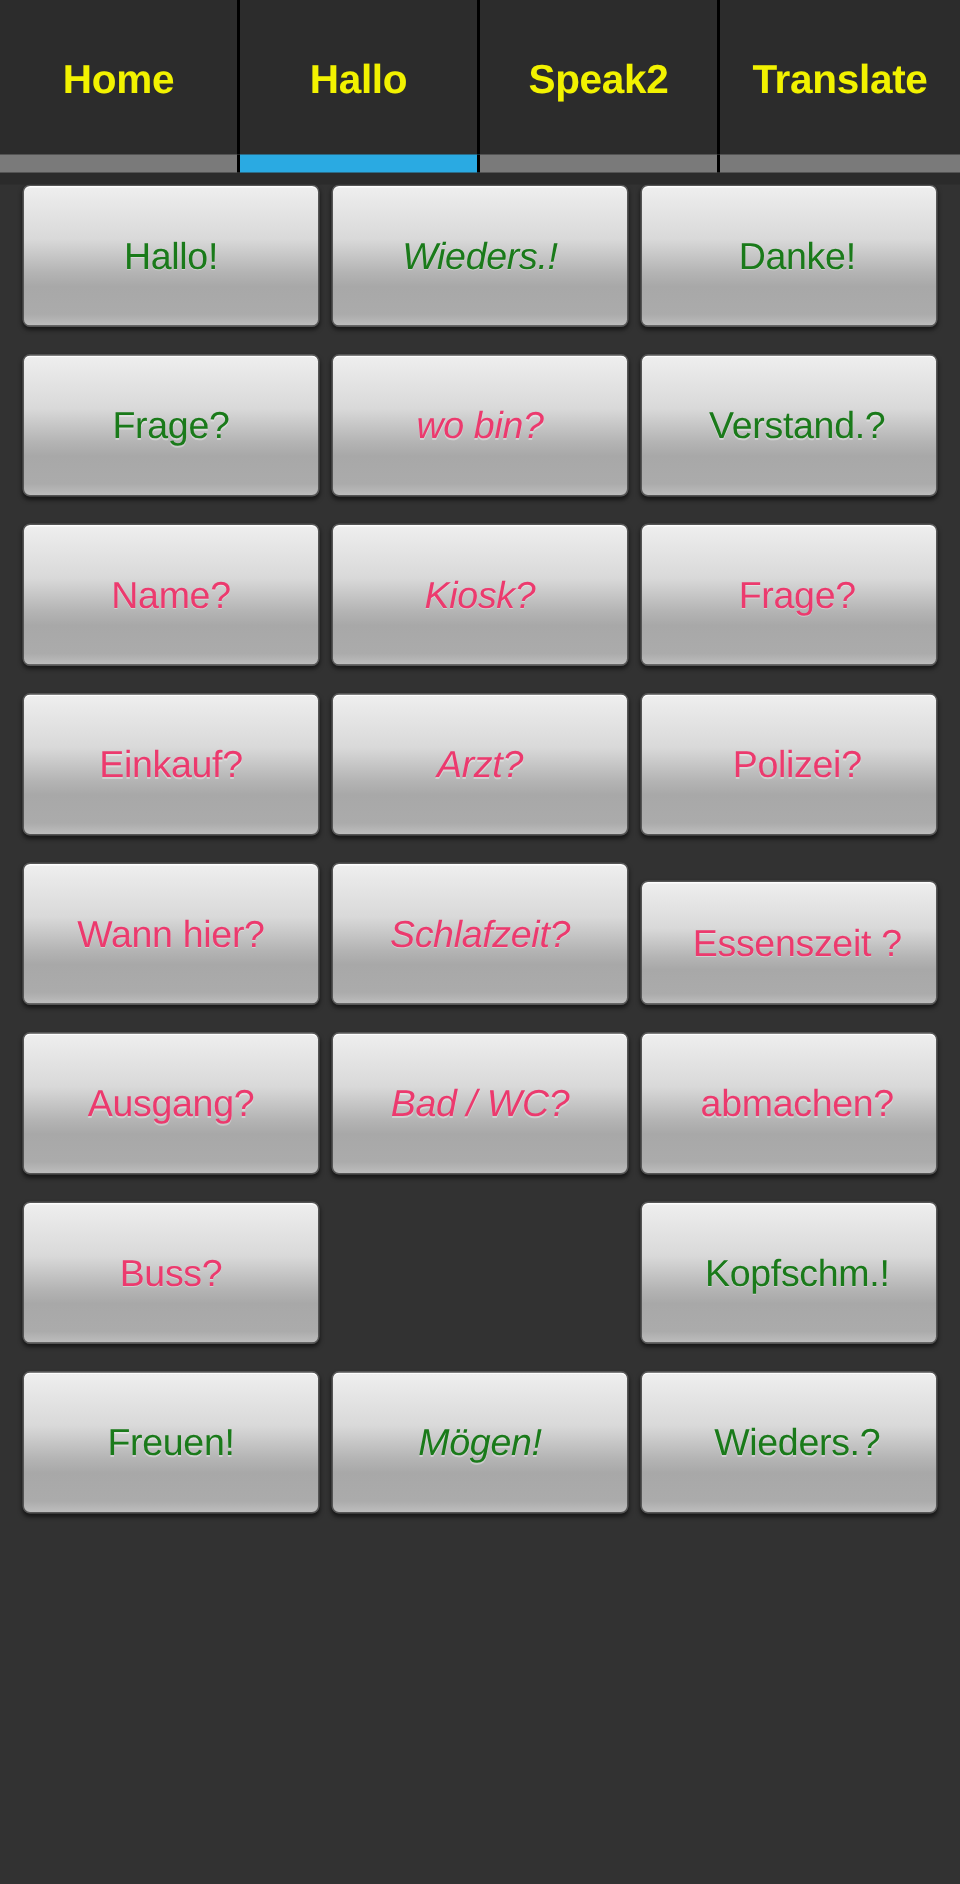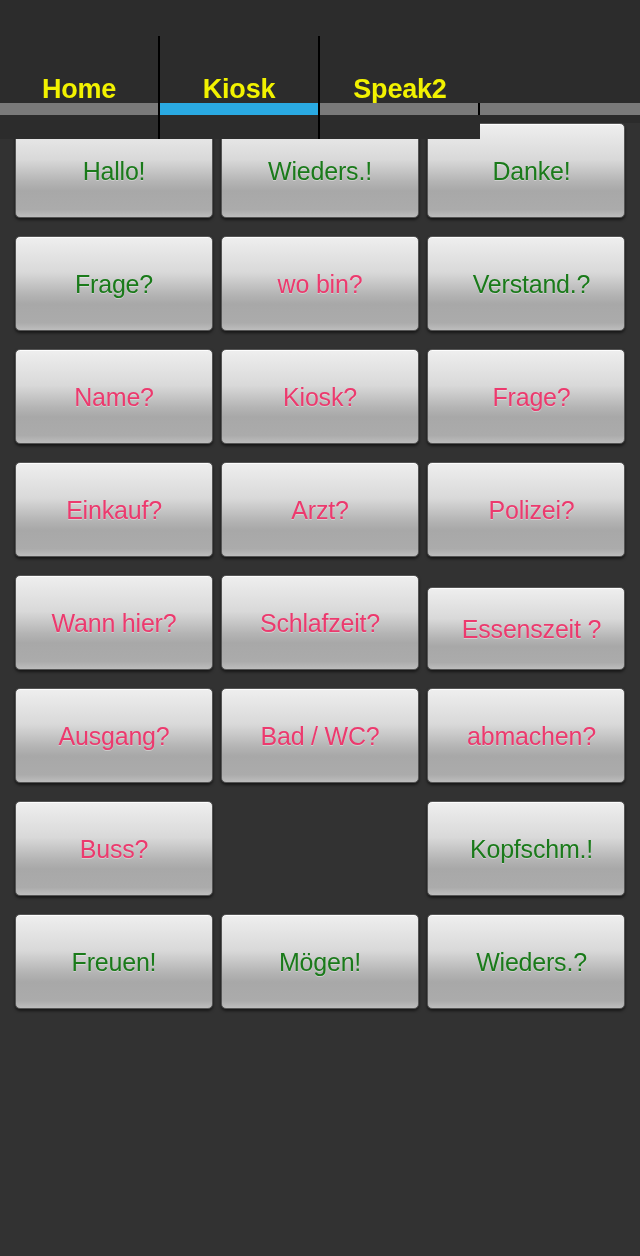--- a/index.html
+++ b/index.html
@@ -31,21 +31,20 @@
   .tab {
     width: 160px;
     height: 103px;
     position: relative;
     display: flex;
     align-items: center;
     justify-content: center;
     background: #2c2c2c;
     border-right: 2px solid #000000;
     cursor: pointer;
-    margin-top: 36px;
   }
   .tab:last-child { border-right: none; }
 
   .tab-label {
     color: #f2f200;
     font-size: 27px;
     font-weight: bold;
     letter-spacing: -0.2px;
     white-space: nowrap;
     line-height: 1;
@@ -126,44 +125,47 @@
   .phrase-btn .btn-text {
     font-size: 25px;
     line-height: 1.12;
     font-weight: normal;
     letter-spacing: -0.2px;
     text-shadow: 0 1px 0 rgba(255,255,255,0.35);
     word-break: break-word;
   }
 
   .phrase-btn.col0 { left: 15px;  }
-  .phrase-btn.col1 { left: 221px; }
+  .phrase-btn.col1 { left: 221px; font-style: italic; }
   .phrase-btn.col2 { left: 427px; padding-left: 17px; }
 
   .txt-green { color: #1a7a1a; }
   .txt-pink  { color: #ec3a6e; }
 
   
   .phrase-btn.tall {
     height: 83px;
     top: 12px;
   }
 </style>
 </head>
 <body>
 
 <div id="tab-bar">
   <div class="tab">
     <span class="tab-label">Home</span>
   </div>
   <div class="tab">
-    <span class="tab-label">Kiosk</span>
+    <span class="tab-label">Hallo</span>
   </div>
   <div class="tab">
     <span class="tab-label">Speak2</span>
+  </div>
+  <div class="tab">
+    <span class="tab-label">Translate</span>
   </div>
 </div>
 
 <div id="tab-underline">
   <div class="tab-ul"></div>
   <div class="tab-ul active"></div>
   <div class="tab-ul"></div>
   <div class="tab-ul"></div>
 </div>
 <div id="tab-shadow"></div>

